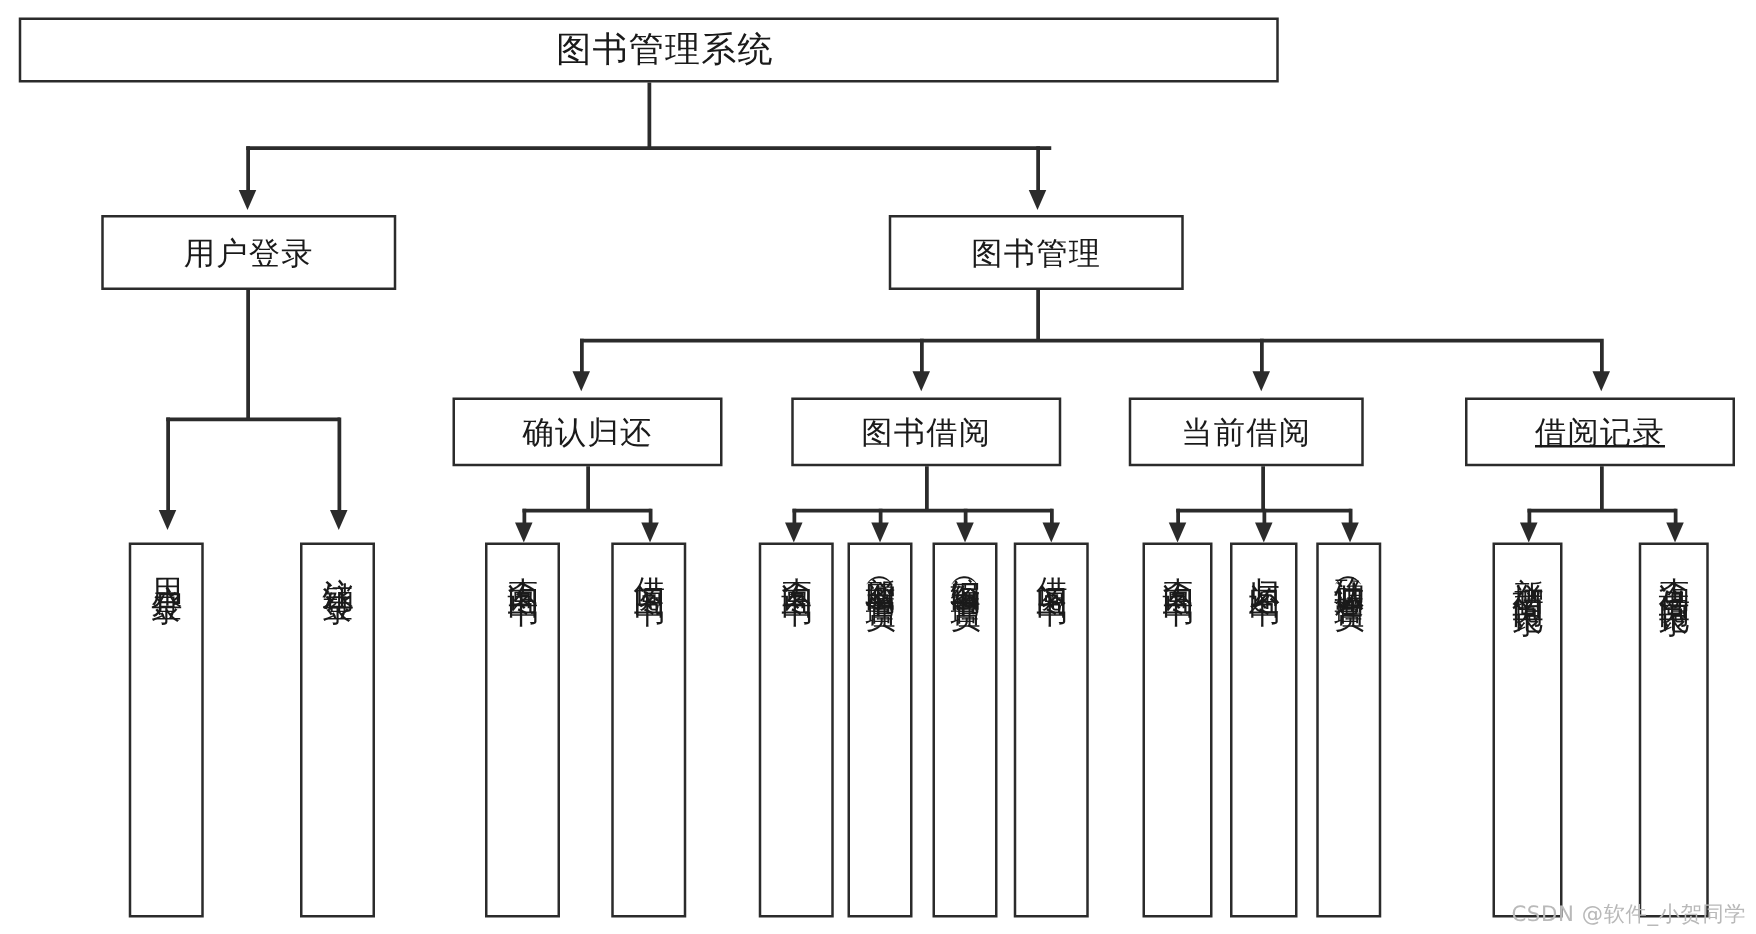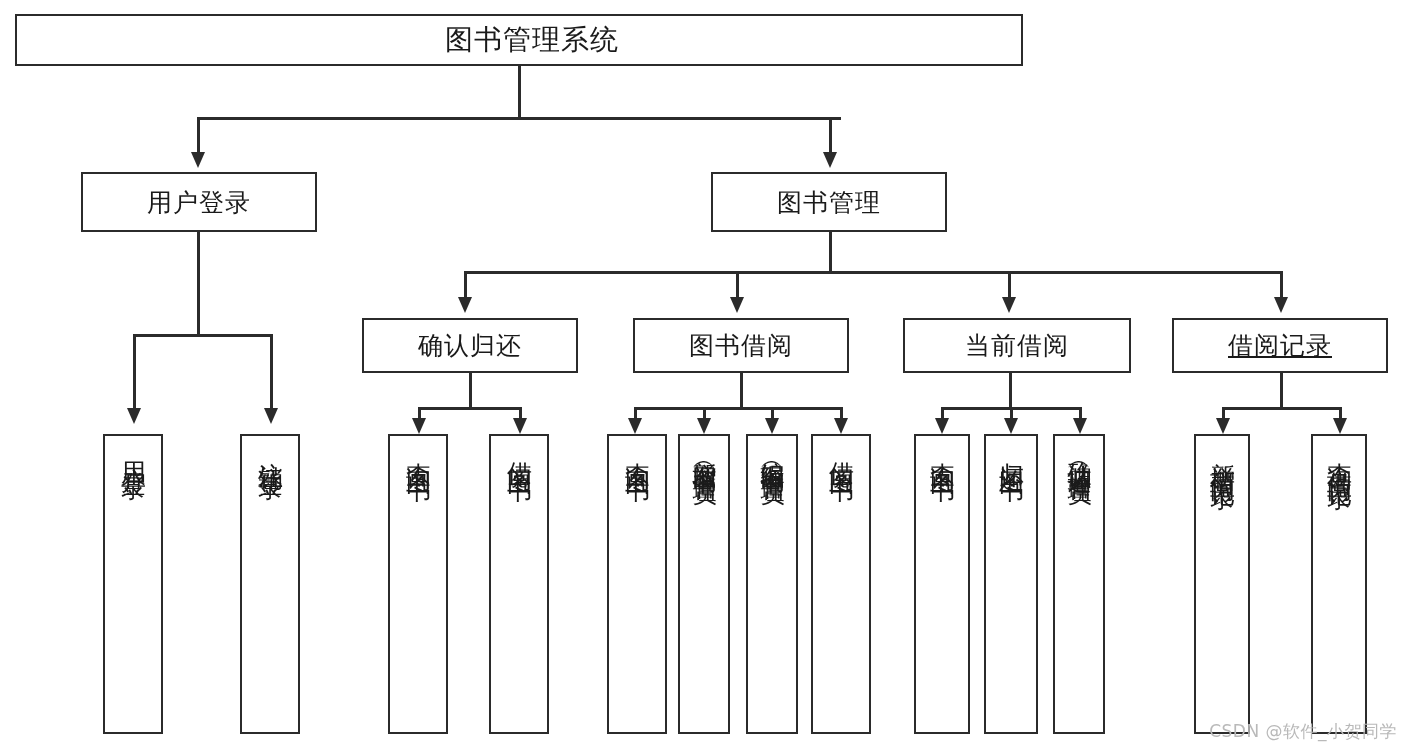--- a/index.html
+++ b/index.html
@@ -117,21 +117,21 @@
 
   <div class="vline" style="left:1280px;top:271px;height:27px;"></div>
   <div class="arrow" style="left:1274px;top:297px;"></div>
 
   <div class="node horiz" style="left:362px;top:318px;width:216px;height:55px;">
     <span class="label">确认归还</span>
   </div>
   <div class="node horiz" style="left:633px;top:318px;width:216px;height:55px;align-items:center;">
     <span class="label">图书借阅</span>
   </div>
-  <div class="node horiz" style="left:903px;top:318px;width:228px;height:55px;">
+  <div class="node horiz" style="left:903px;top:318px;width:188px;height:55px;">
     <span class="label">当前借阅</span>
   </div>
   <div class="node horiz" style="left:1172px;top:318px;width:216px;height:55px;text-decoration:underline;">
     <span class="label">借阅记录</span>
   </div>
 
   <div class="vline" style="left:469px;top:373px;height:36px;"></div>
   <div class="hline" style="left:418px;top:407px;width:103px;"></div>
   <div class="vline" style="left:418px;top:407px;height:12px;"></div>
   <div class="arrow" style="left:412px;top:418px;"></div>

